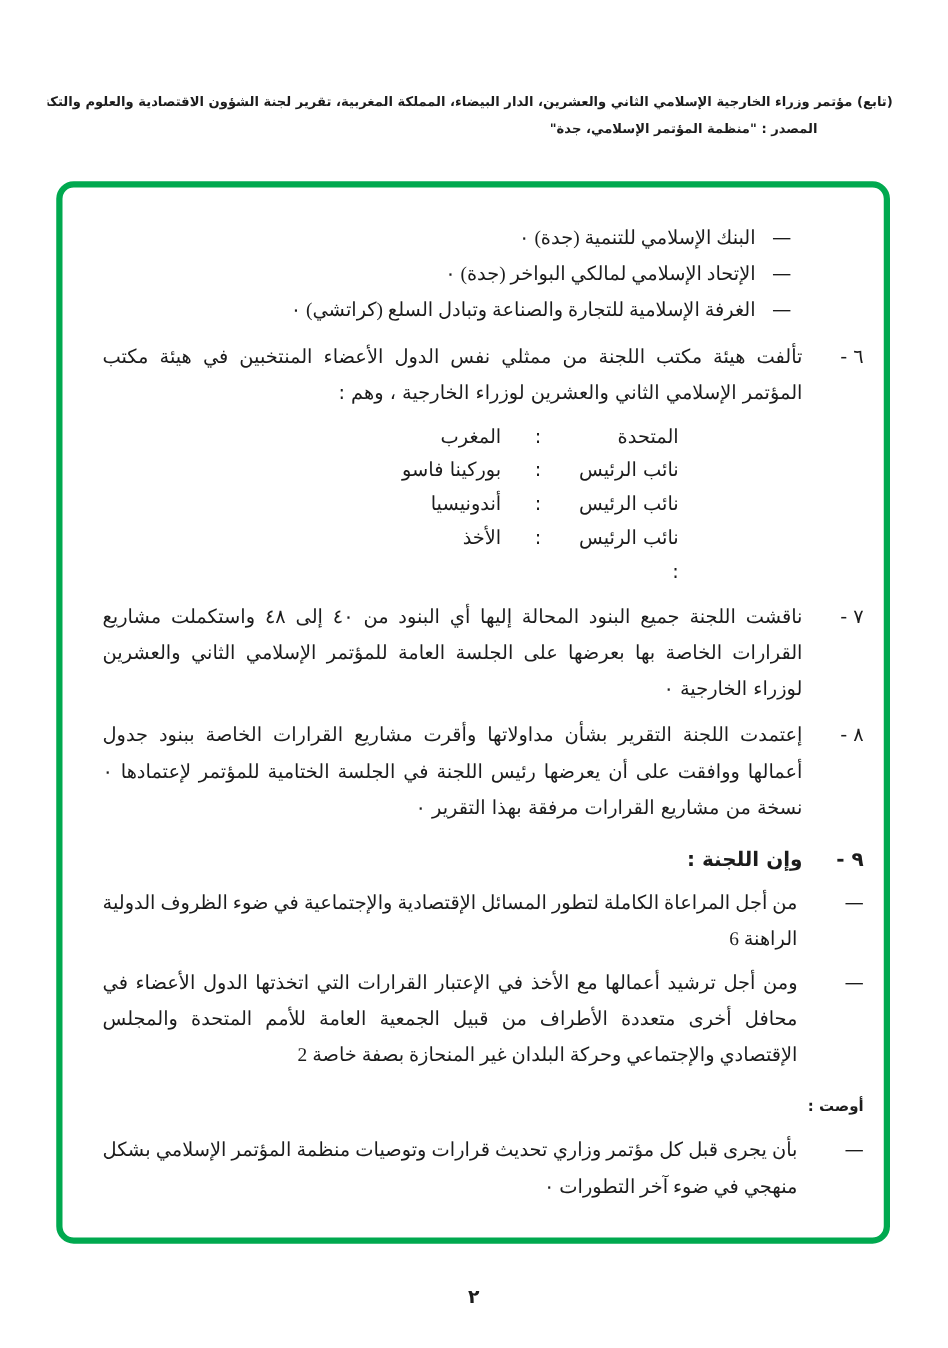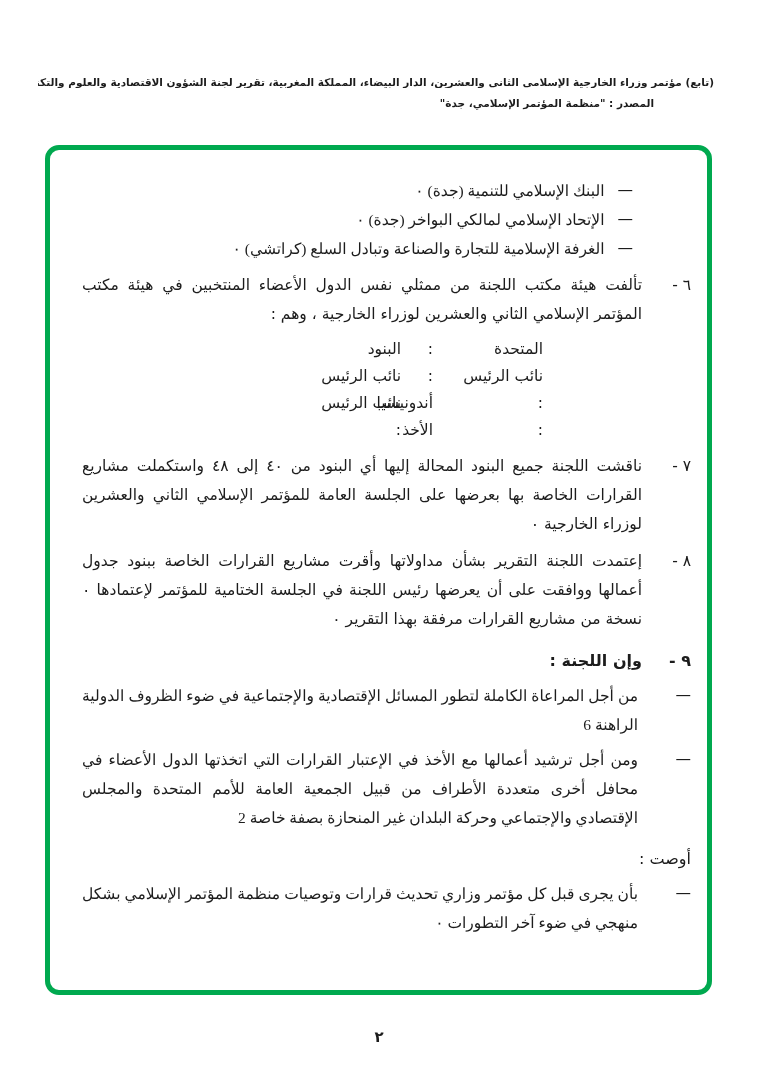--- a/index.html
+++ b/index.html
@@ -46,21 +46,21 @@
     grid-template-columns: 96px 18px auto;
     column-gap: 14px;
     line-height: 27px;
   }
   .officers span { display: block; }
   .section-head {
     display: flex; gap: 9px;
     margin: 12px 0 4px 0;
     font-weight: bold; font-size: 16px;
   }
-  .plain-head { font-weight: normal; font-size: 16px; margin: 12px 0 4px 0; }
+  .plain-head { font-weight: bold; font-size: 12px; margin: 12px 0 4px 0; }
   .sub-bullets .dash-item { margin-top: 6px; }
   .sub-bullets .dash { flex: 0 0 40px; }
   .page-number {
     position: absolute; bottom: 32px; left: 0;
     width: 758px; text-align: center;
     font-size: 15px; font-weight: bold;
   }
 </style>
 </head>
 <body>
@@ -89,24 +89,25 @@
     </div>
 
     <div class="numbered-item">
       <span class="num">٦ -</span>
       <span class="item-text">تألفت هيئة مكتب اللجنة من ممثلي نفس الدول الأعضاء المنتخبين في هيئة  مكتب المؤتمر الإسلامي الثاني والعشرين لوزراء الخارجية ، وهم :</span>
     </div>
 
     <div class="officers">
       <span>المتحدة</span>
       <span>:</span>
-      <span>البنود</span>
+      <span>المغرب</span>
 
       <span>نائب الرئيس</span>
       <span>:</span>
+      <span>بوركينا فاسو</span>
 
       <span>نائب الرئيس</span>
       <span>:</span>
       <span>أندونيسيا</span>
 
       <span>نائب الرئيس</span>
       <span>:</span>
 
       <span>الأخذ</span>
       <span>:</span>

